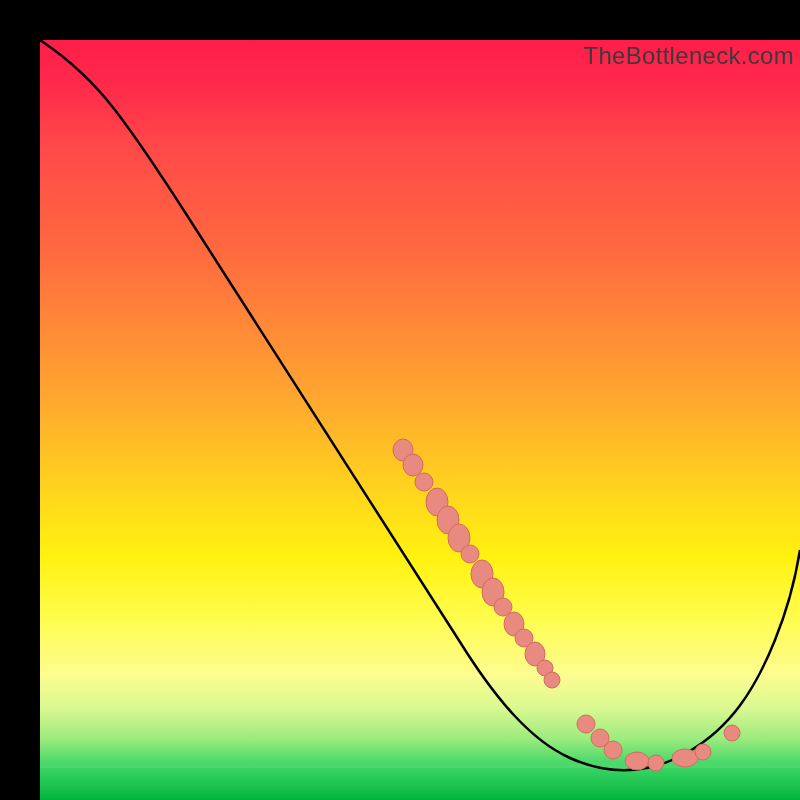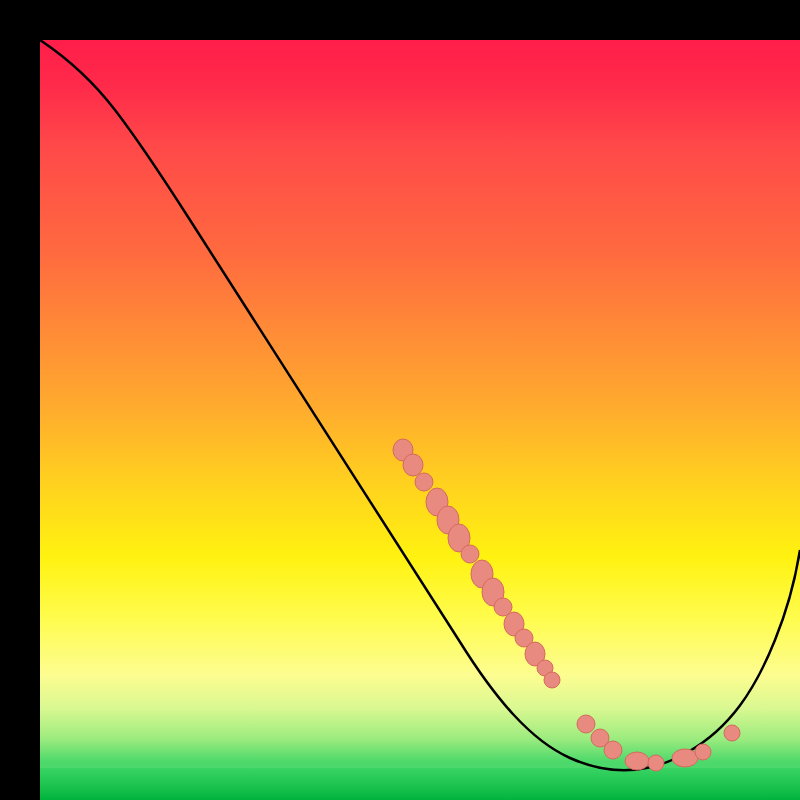--- a/index.html
+++ b/index.html
@@ -88,20 +88,21 @@
     stroke-width: 1;
   }
 </style>
 </head>
 <body>
 
 <div class="frame">
   <div class="plot-area">
     <div class="green-strip"></div>
 
+    <div class="watermark">TheBottleneck.com</div>
 
     <svg class="overlay" viewBox="0 0 760 760" preserveAspectRatio="none">
 
       <path class="curve" d="M 0 0
                C 30 20, 55 44, 75 70
                C 95 96, 118 130, 150 180
                L 420 602
                C 455 658, 490 700, 530 718
                C 570 736, 610 734, 648 712
                C 690 688, 715 650, 735 600

